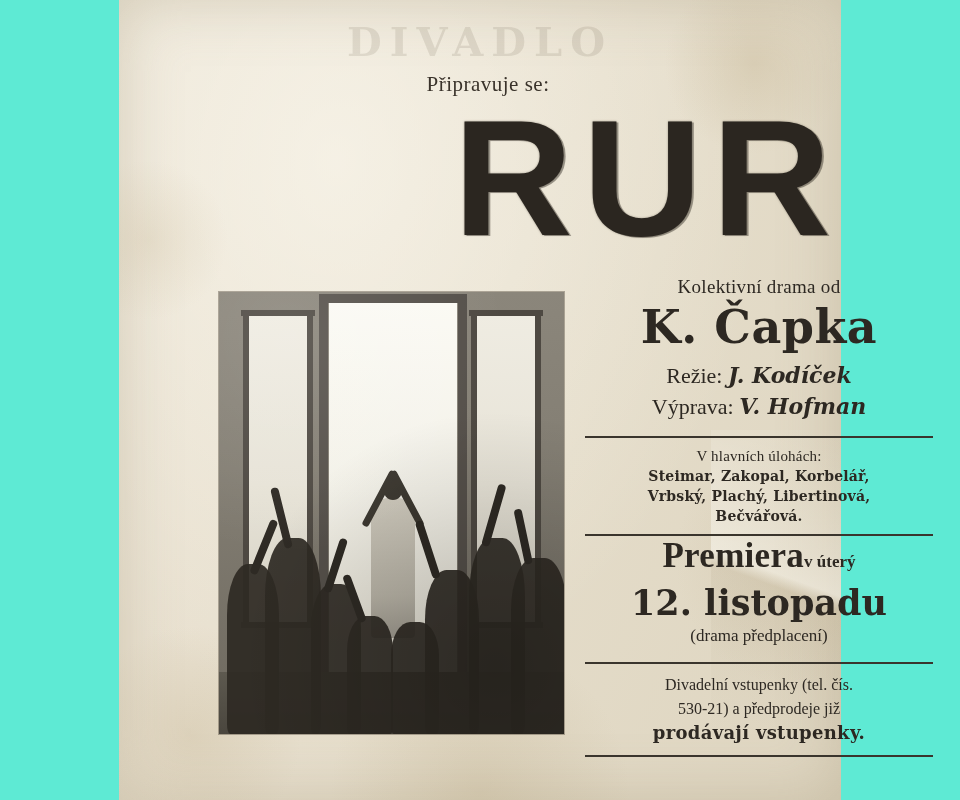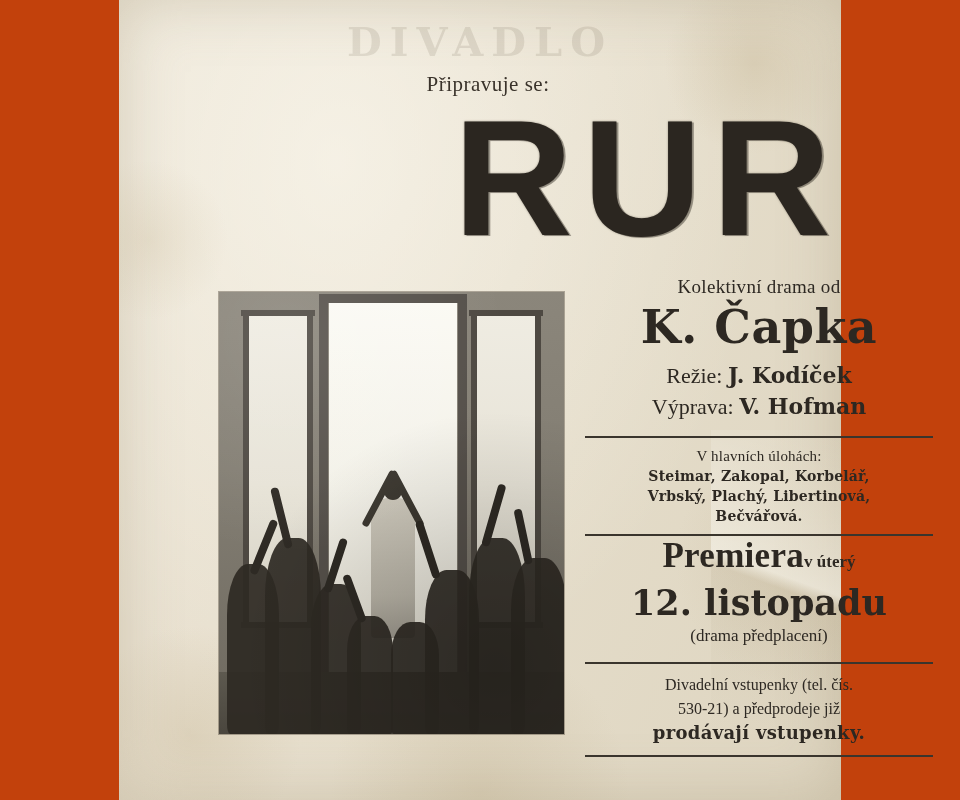--- a/index.html
+++ b/index.html
@@ -9,21 +9,21 @@
     width: 960px;
     height: 800px;
     overflow: hidden;
     font-family: "Liberation Serif", serif;
   }
 
   #poster-stage {
     position: relative;
     width: 960px;
     height: 800px;
-    background: #c2410c;
+    background: #5eead4;
   }
 
   
   .paper {
     position: absolute;
     left: 119px;
     top: 0px;
     width: 722px;
     height: 800px;
     background:
@@ -214,21 +214,21 @@
     letter-spacing: 0.5px;
     margin: 0 0 6px 0;
     text-align: center;
   }
   .credit-line {
     font-size: 22px;
     line-height: 30px;
     white-space: nowrap;
   }
   .credit-line .lab { font-weight: 400; }
-  .credit-line .val { font-family: "DejaVu Serif", serif; font-weight: 700; font-size: 22px; }
+  .credit-line .val { font-family: "DejaVu Serif", serif; font-weight: 700; font-size: 22px; font-style: italic; }
 
   .cast-box {
     margin: 14px 6px 0 6px;
     border-top: 2px solid #3a352d;
     border-bottom: 2px solid #3a352d;
     padding: 8px 4px 8px 4px;
     font-family: "DejaVu Serif", serif;
     font-weight: 700;
     font-size: 14px;
     line-height: 20px;

